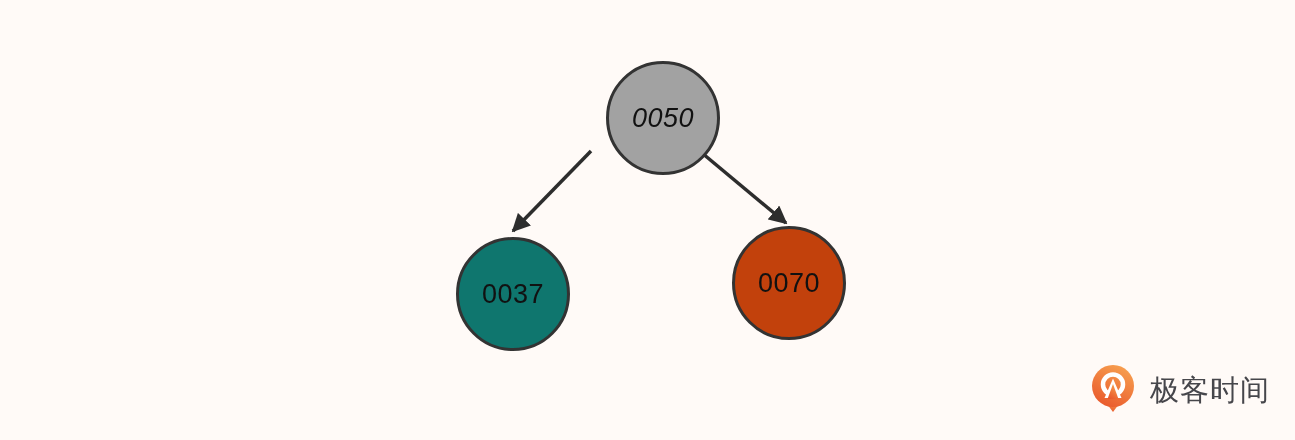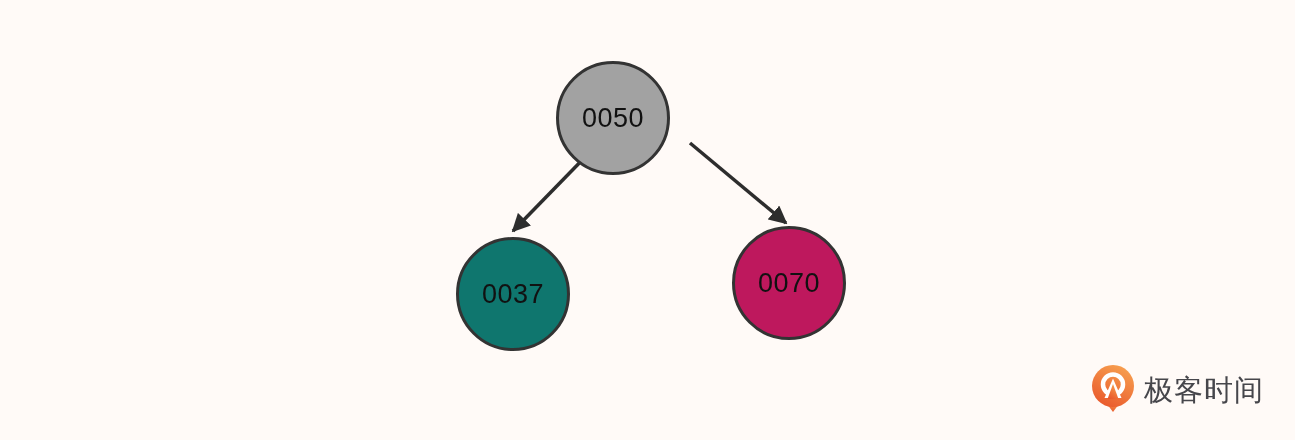--- a/index.html
+++ b/index.html
@@ -29,30 +29,30 @@
     border-radius: 50%;
     border: 3.5px solid #333333;
     box-sizing: border-box;
     display: flex;
     align-items: center;
     justify-content: center;
     color: #111111;
     font-size: 27px;
     letter-spacing: 0.5px;
   }
-  .node-root  { left: 556px; top: 61px;  background: #A2A2A2; }
+  .node-root  { left: 606px; top: 61px;  background: #A2A2A2; font-style: italic; }
   .node-left  { left: 456px; top: 237px; background: #E87170; }
   .node-right { left: 732px; top: 226px; background: #E87170; }
   .logo {
     position: absolute;
     left: 1092px;
     top: 365px;
     display: flex;
     align-items: center;
-    gap: 9px;
+    gap: 15px;
     font-family: Liberation Serif, serif;
   }
   .logo-text {
     font-size: 29px;
     font-weight: 500;
     color: #46464B;
     letter-spacing: 1px;
     line-height: 1;
     padding-top: 2px;
   }
@@ -73,21 +73,21 @@
   </svg>
 
   <div class="node node-root" style="background-color: rgb(162, 162, 162);">
     <span>0050</span>
   </div>
 
   <div class="node node-left" style="background-color: #0f766e;">
     <span>0037</span>
   </div>
 
-  <div class="node node-right" style="background-color: #be185d;">
+  <div class="node node-right" style="background-color: #c2410c;">
     <span>0070</span>
   </div>
 
   <div class="logo">
     <svg width="43" height="48" viewBox="0 0 43 48" xmlns="http://www.w3.org/2000/svg">
       <defs>
         <linearGradient id="gtgrad" x1="0.75" y1="0" x2="0.25" y2="1">
           <stop offset="0" stop-color="#F7A04F"></stop>
           <stop offset="1" stop-color="#E9582C"></stop>
         </linearGradient>

